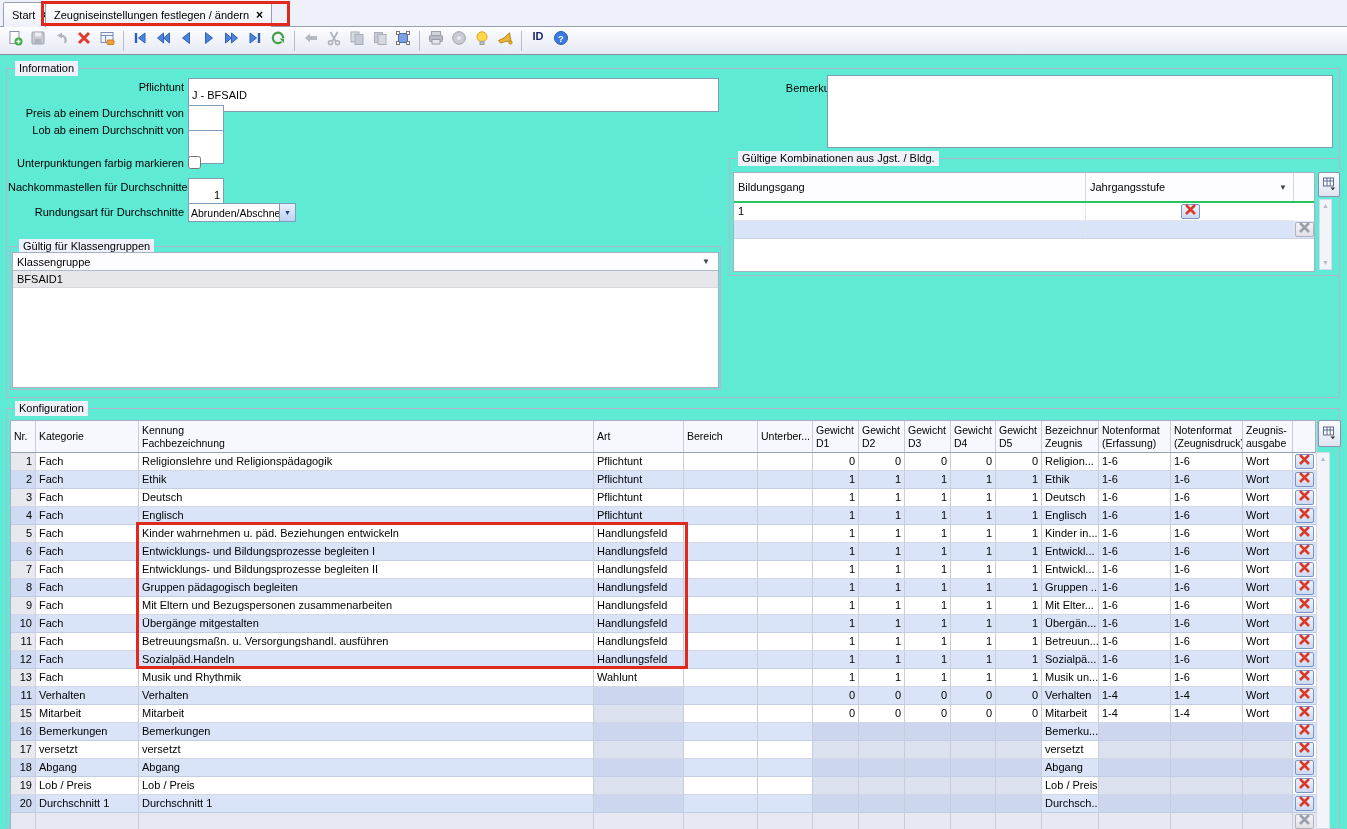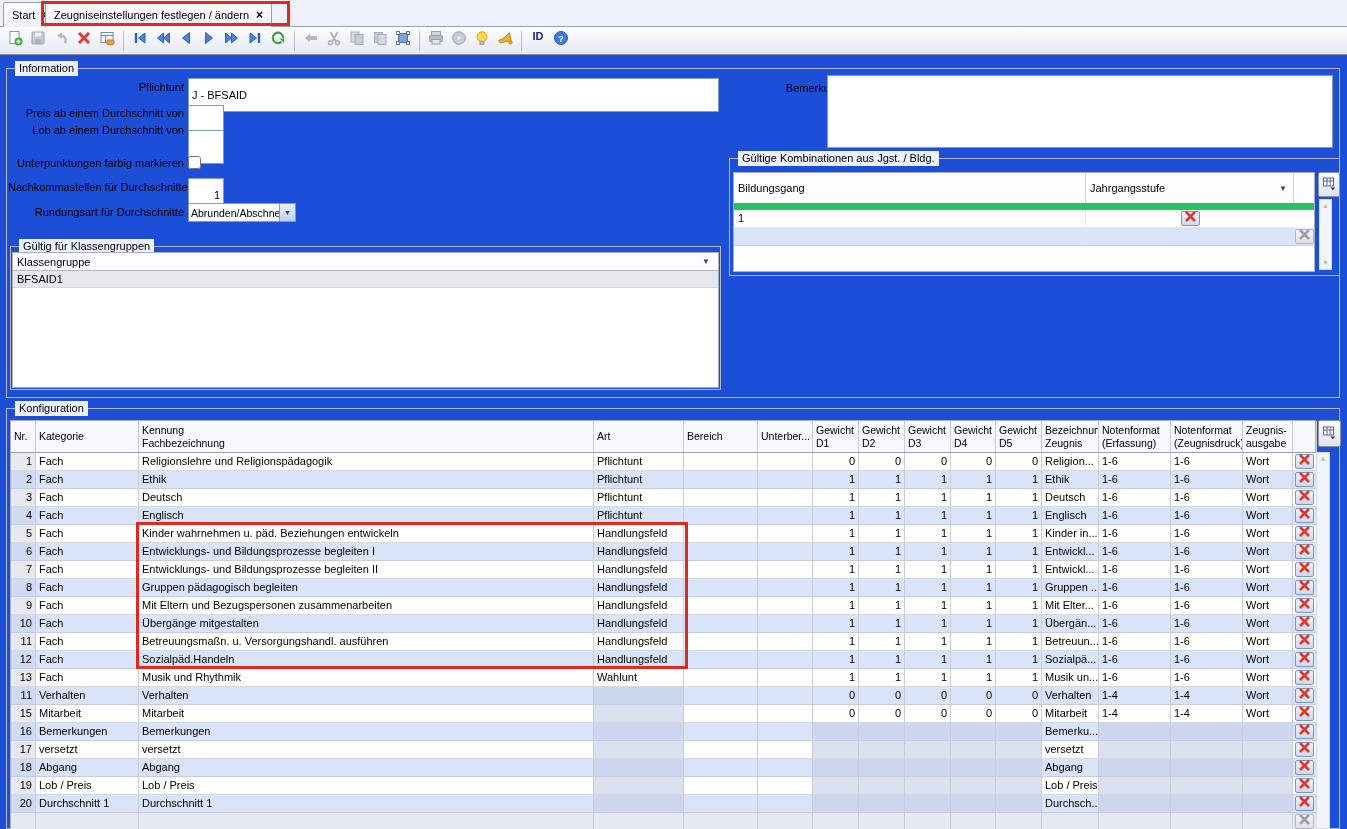--- a/index.html
+++ b/index.html
@@ -1,18 +1,18 @@
 <!DOCTYPE html>
 <html><head>
 <meta charset="utf-8">
 <style>
   *{margin:0;padding:0;box-sizing:border-box}
   html,body{width:1347px;height:829px;overflow:hidden}
   body{font-family:"Liberation Sans",sans-serif;font-size:11px;color:#000;background:#eef0fa}
-  #screen{position:relative;width:1347px;height:829px;background:#1d4ed8;overflow:hidden}
+  #screen{position:relative;width:1347px;height:829px;background:#5eead4;overflow:hidden}
 
   
   .tabbar{position:absolute;left:0;top:0;width:100%;height:27px;background:#eef0fa;border-bottom:1px solid #98a0b0}
   .tab{position:absolute;top:2px;height:25px;background:linear-gradient(#ffffff,#eef0fa);
        border:1px solid #98a0b0;border-bottom:none;border-radius:2px 2px 0 0;
        display:flex;align-items:center;gap:7px;padding:0 8px;white-space:nowrap;z-index:2}
   #tab-start{left:3px}
   #tab-main{left:45px}
   .tab .close{font-weight:bold;font-size:12px;line-height:12px;cursor:default}
 
@@ -42,21 +42,21 @@
   #nachk-input{left:188px;top:178px;width:36px;height:18px;text-align:right}
   #rund-select{position:absolute;left:188px;top:203px;width:108px;height:19px;border:1px solid #7f9db9;background:#fff;display:flex;align-items:center}
   #rund-select .val{flex:1;padding:0 2px;white-space:nowrap;overflow:hidden;font-size:10.5px}
   #rund-select .ddbtn{width:16px;height:17px;background:linear-gradient(#e8f1fd,#bcd2f0);border-left:1px solid #7f9db9;
       display:flex;align-items:center;justify-content:center;font-size:7px;color:#1a3c78}
   #bemerkung-label{position:absolute;left:775px;top:82px;width:78px;text-align:center}
   #bemerkung-textarea{position:absolute;left:827px;top:75px;width:506px;height:73px;border:1px solid #7f9db9;background:#fff;resize:none;font:inherit}
 
   
   #komb-table{position:absolute;left:733px;top:172px;width:582px;height:100px;background:#fff;border:1px solid #a8aec4}
-  .komb-head{display:grid;grid-template-columns:352px 208px 20px;height:37px;background:#fdfdff;border-bottom:7px solid #22c55e}
+  .komb-head{display:grid;grid-template-columns:352px 208px 20px;height:30px;background:#fdfdff;border-bottom:2px solid #22c55e}
   .komb-head .hc{border-right:1px solid #d3d6e2;padding:0 4px;line-height:19px;display:flex;align-items:center;overflow:hidden}
   .komb-head .hc .dd{margin-left:auto;font-size:8px;color:#3a4254;padding-right:2px}
   .korow{display:grid;grid-template-columns:352px 208px 20px;height:18px}
   .korow .kc{border-right:1px solid #e2e4ee;border-bottom:1px solid #e4e6ee;padding:0 4px;line-height:17px;white-space:nowrap;overflow:hidden}
   .korow.stripe .kc{background:#d9e4f8;border-bottom-color:#c8d2e8}
   .korow .delc{display:flex;align-items:center;justify-content:center;padding:0;border-right:none}
 
   
   #klass-table{position:absolute;left:12px;top:252px;width:707px;height:136px;background:#fff;border:1px solid #a8aec4}
   .klass-head{height:18px;border-bottom:1px solid #b3b7cb;background:#fdfdff;display:flex;align-items:center;padding:0 4px}

